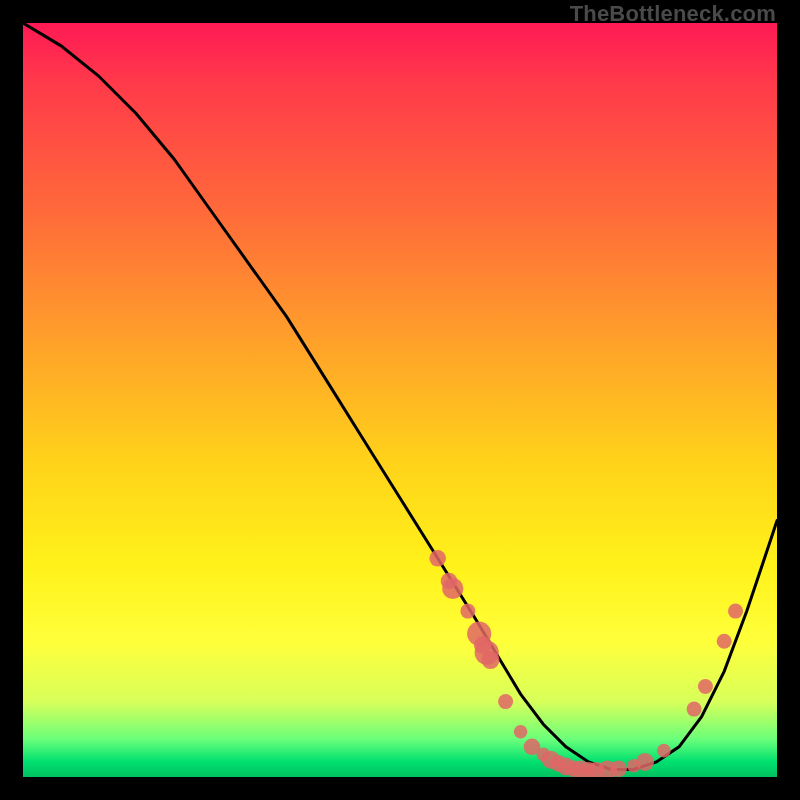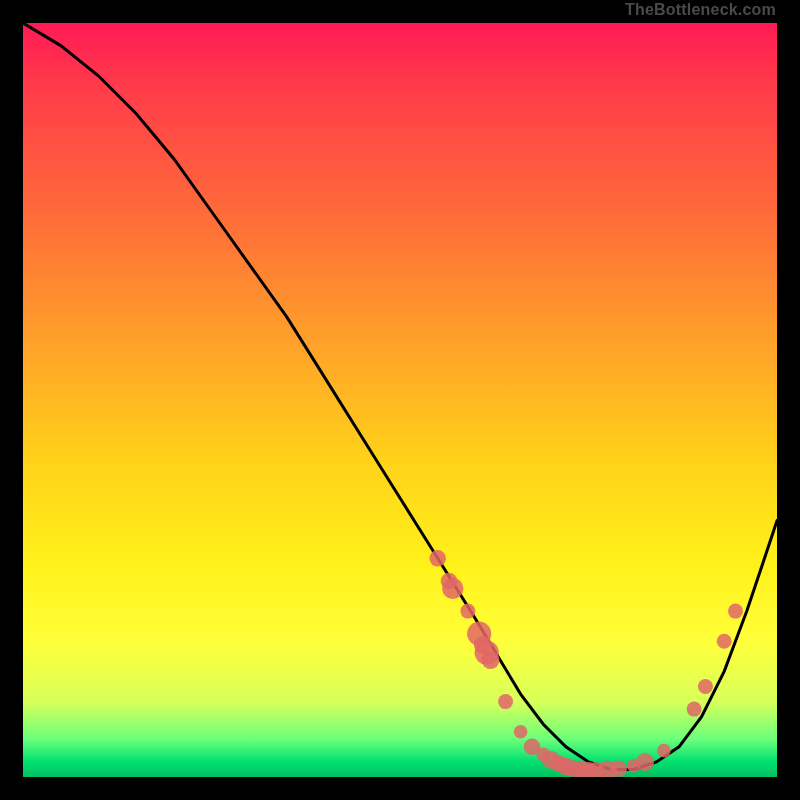--- a/index.html
+++ b/index.html
@@ -43,21 +43,21 @@
     left: 0;
     top: 0;
     width: 754px;
     height: 754px;
   }
   .watermark {
     position: absolute;
     top: 1px;
     right: 24px;
     color: #4a4a4a;
-    font-size: 16px;
+    font-size: 22px;
     font-weight: 600;
     letter-spacing: 0.2px;
   }
 </style>
 </head>
 <body>
 
 <div class="stage">
   <div class="plot">
     <svg viewBox="0 0 754 754">

